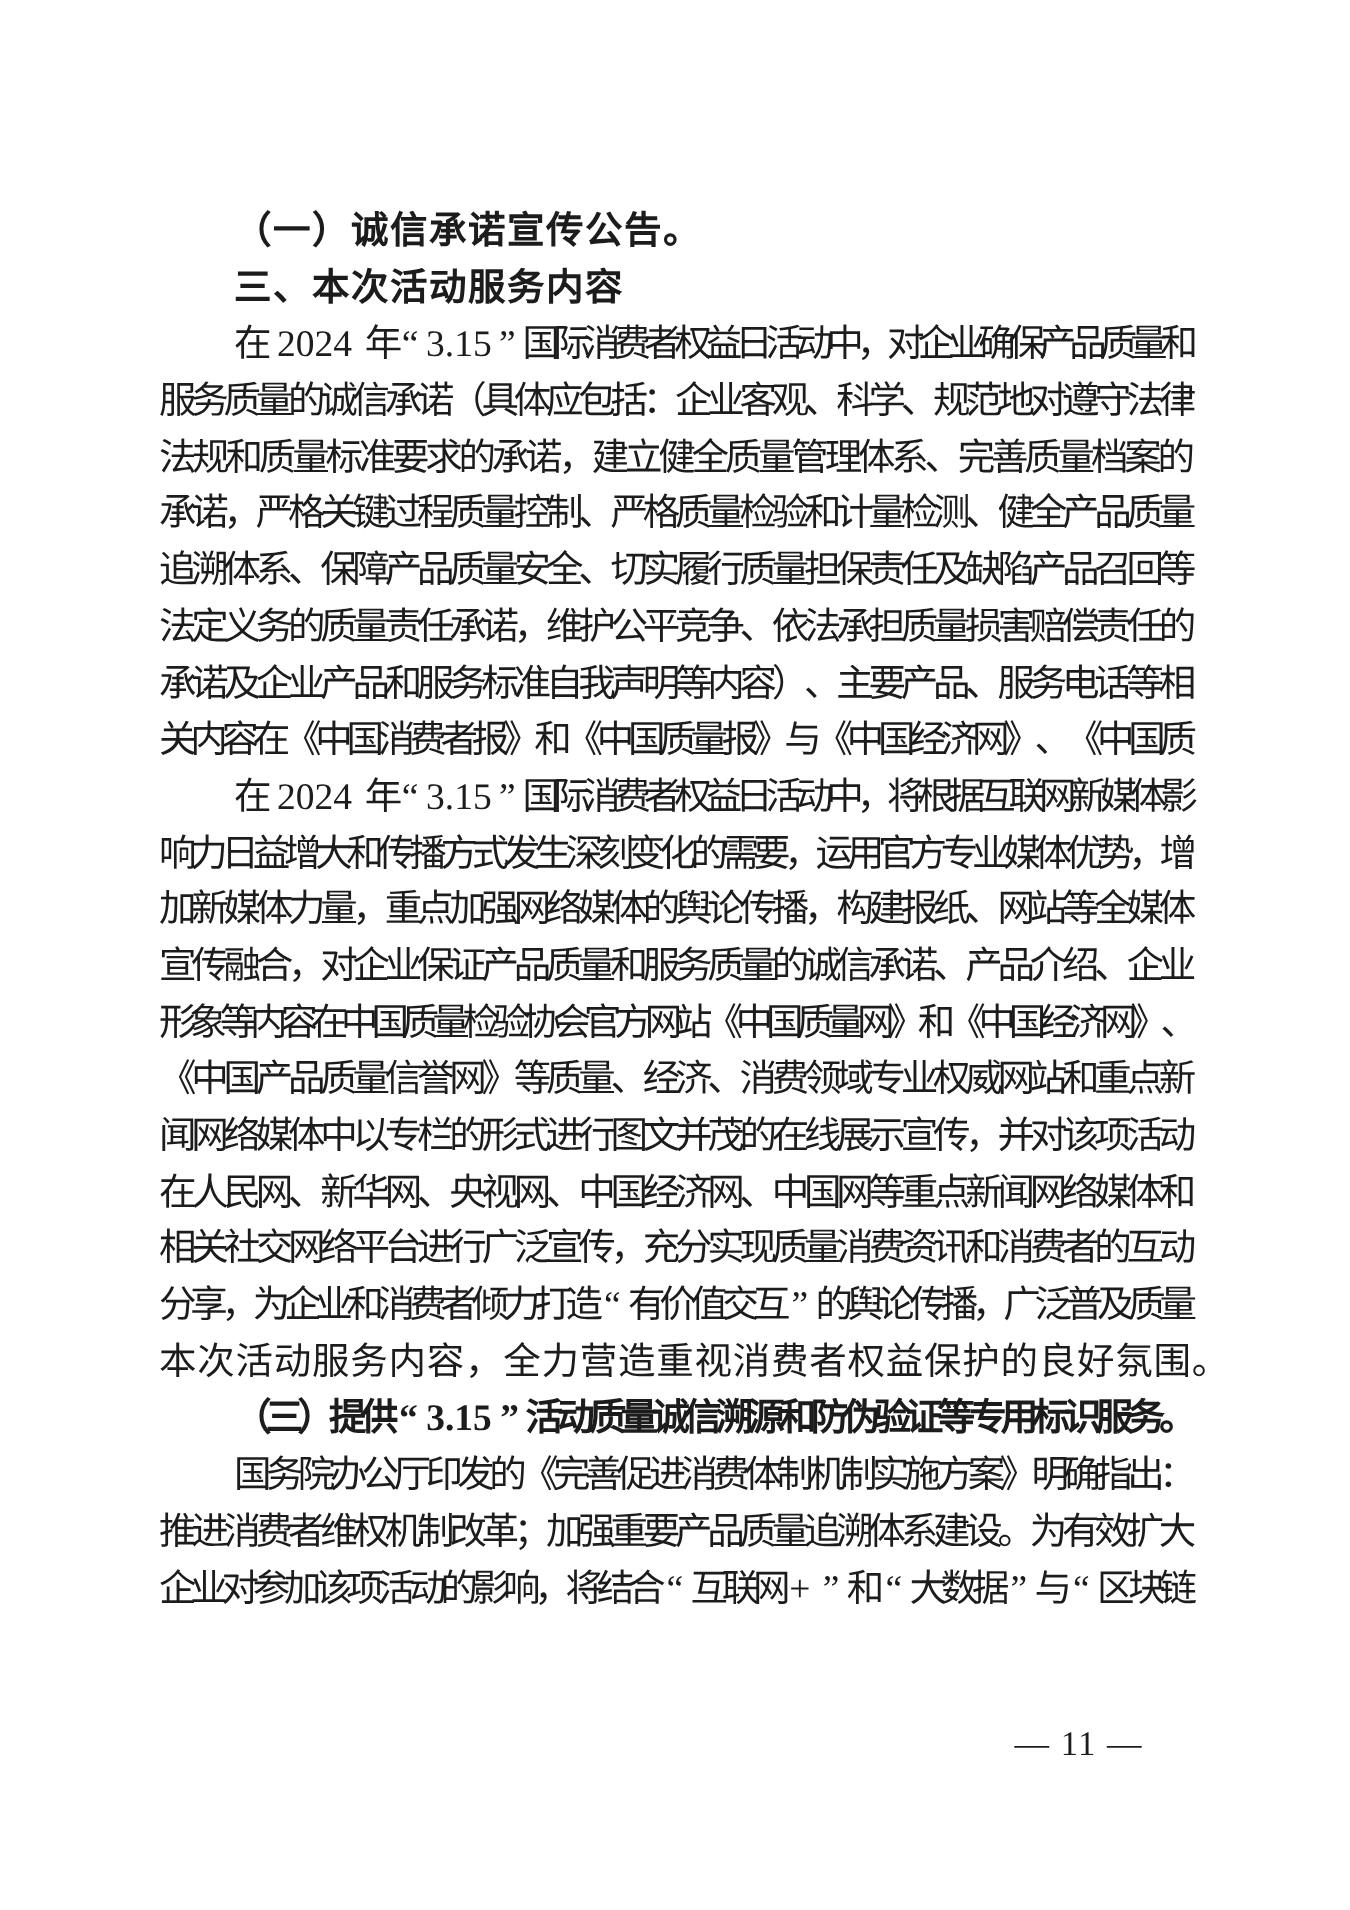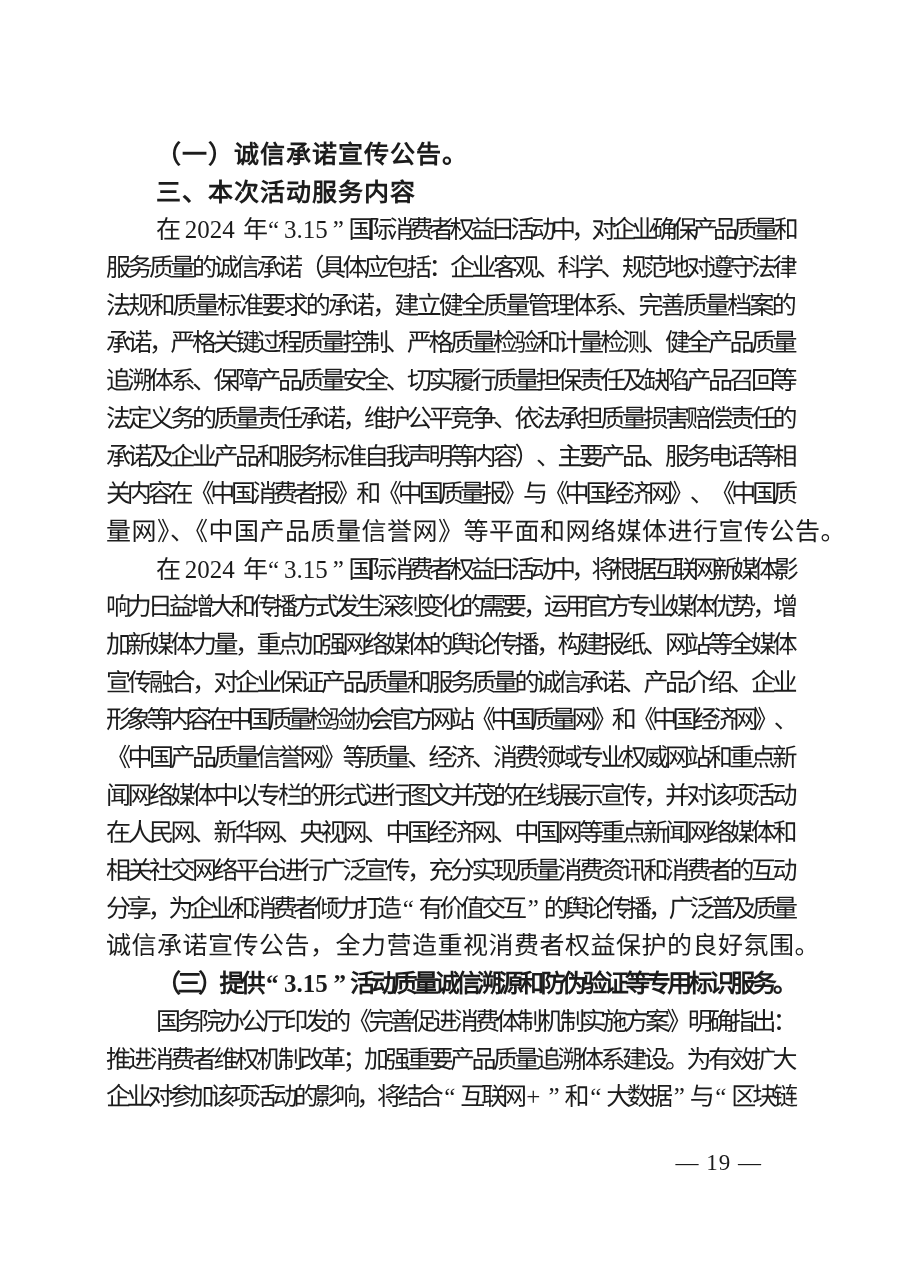--- a/index.html
+++ b/index.html
@@ -327,21 +327,20 @@
         <span style="flex: 1 1 0px;">经</span>
         <span style="flex: 1 1 0px;">济</span>
         <span style="flex: 1 1 0px;">网</span>
         <span style="flex: 1 1 0px;">》</span>
         <span style="flex: 1 1 0px;">、</span>
         <span style="flex: 1 1 0px;">《</span>
         <span style="flex: 1 1 0px;">中</span>
         <span style="flex: 1 1 0px;">国</span>
         <span style="flex: 1 1 0px;">质</span>
       </div>
-      <div class="line">量网》、《中国产品质量信誉网》等平面和网络媒体进行宣传公告。</div>
       <div class="line indent justify">
         <span style="flex: 1 1 0px;">在</span>
         <span style="flex: 3.3 1 0px;"> 2024 </span>
         <span style="flex: 1 1 0px;">年</span>
         <span style="flex: 1 1 0px;">“</span>
         <span style="flex: 2.2 1 0px;">3.15</span>
         <span style="flex: 1 1 0px;">”</span>
         <span style="flex: 1 1 0px;">国</span>
         <span style="flex: 1 1 0px;">际</span>
         <span style="flex: 1 1 0px;">消</span>
@@ -668,21 +667,21 @@
         <span style="flex: 1 1 0px;">传</span>
         <span style="flex: 1 1 0px;">播</span>
         <span style="flex: 1 1 0px;">，</span>
         <span style="flex: 1 1 0px;">广</span>
         <span style="flex: 1 1 0px;">泛</span>
         <span style="flex: 1 1 0px;">普</span>
         <span style="flex: 1 1 0px;">及</span>
         <span style="flex: 1 1 0px;">质</span>
         <span style="flex: 1 1 0px;">量</span>
       </div>
-      <div class="line">诚信承诺宣传公告，全力营造重视消费者权益保护的良好氛围。</div>
+      <div class="line">本次活动服务内容，全力营造重视消费者权益保护的良好氛围。</div>
       <div class="line h indent justify">
         <span style="flex: 1 1 0px;">（</span>
         <span style="flex: 1 1 0px;">三</span>
         <span style="flex: 1 1 0px;">）</span>
         <span style="flex: 1 1 0px;">提</span>
         <span style="flex: 1 1 0px;">供</span>
         <span style="flex: 1 1 0px;">“</span>
         <span style="flex: 2.2 1 0px;">3.15</span>
         <span style="flex: 1 1 0px;">”</span>
         <span style="flex: 1 1 0px;">活</span>
@@ -802,14 +801,14 @@
         <span style="flex: 1 1 0px;">数</span>
         <span style="flex: 1 1 0px;">据</span>
         <span style="flex: 1 1 0px;">”</span>
         <span style="flex: 1 1 0px;">与</span>
         <span style="flex: 1 1 0px;">“</span>
         <span style="flex: 1 1 0px;">区</span>
         <span style="flex: 1 1 0px;">块</span>
         <span style="flex: 1 1 0px;">链</span>
       </div>
     </div>
-  <div class="page-number">— 19 —</div>
+  <div class="page-number">— 11 —</div>
 </div>
 
 </body></html>

